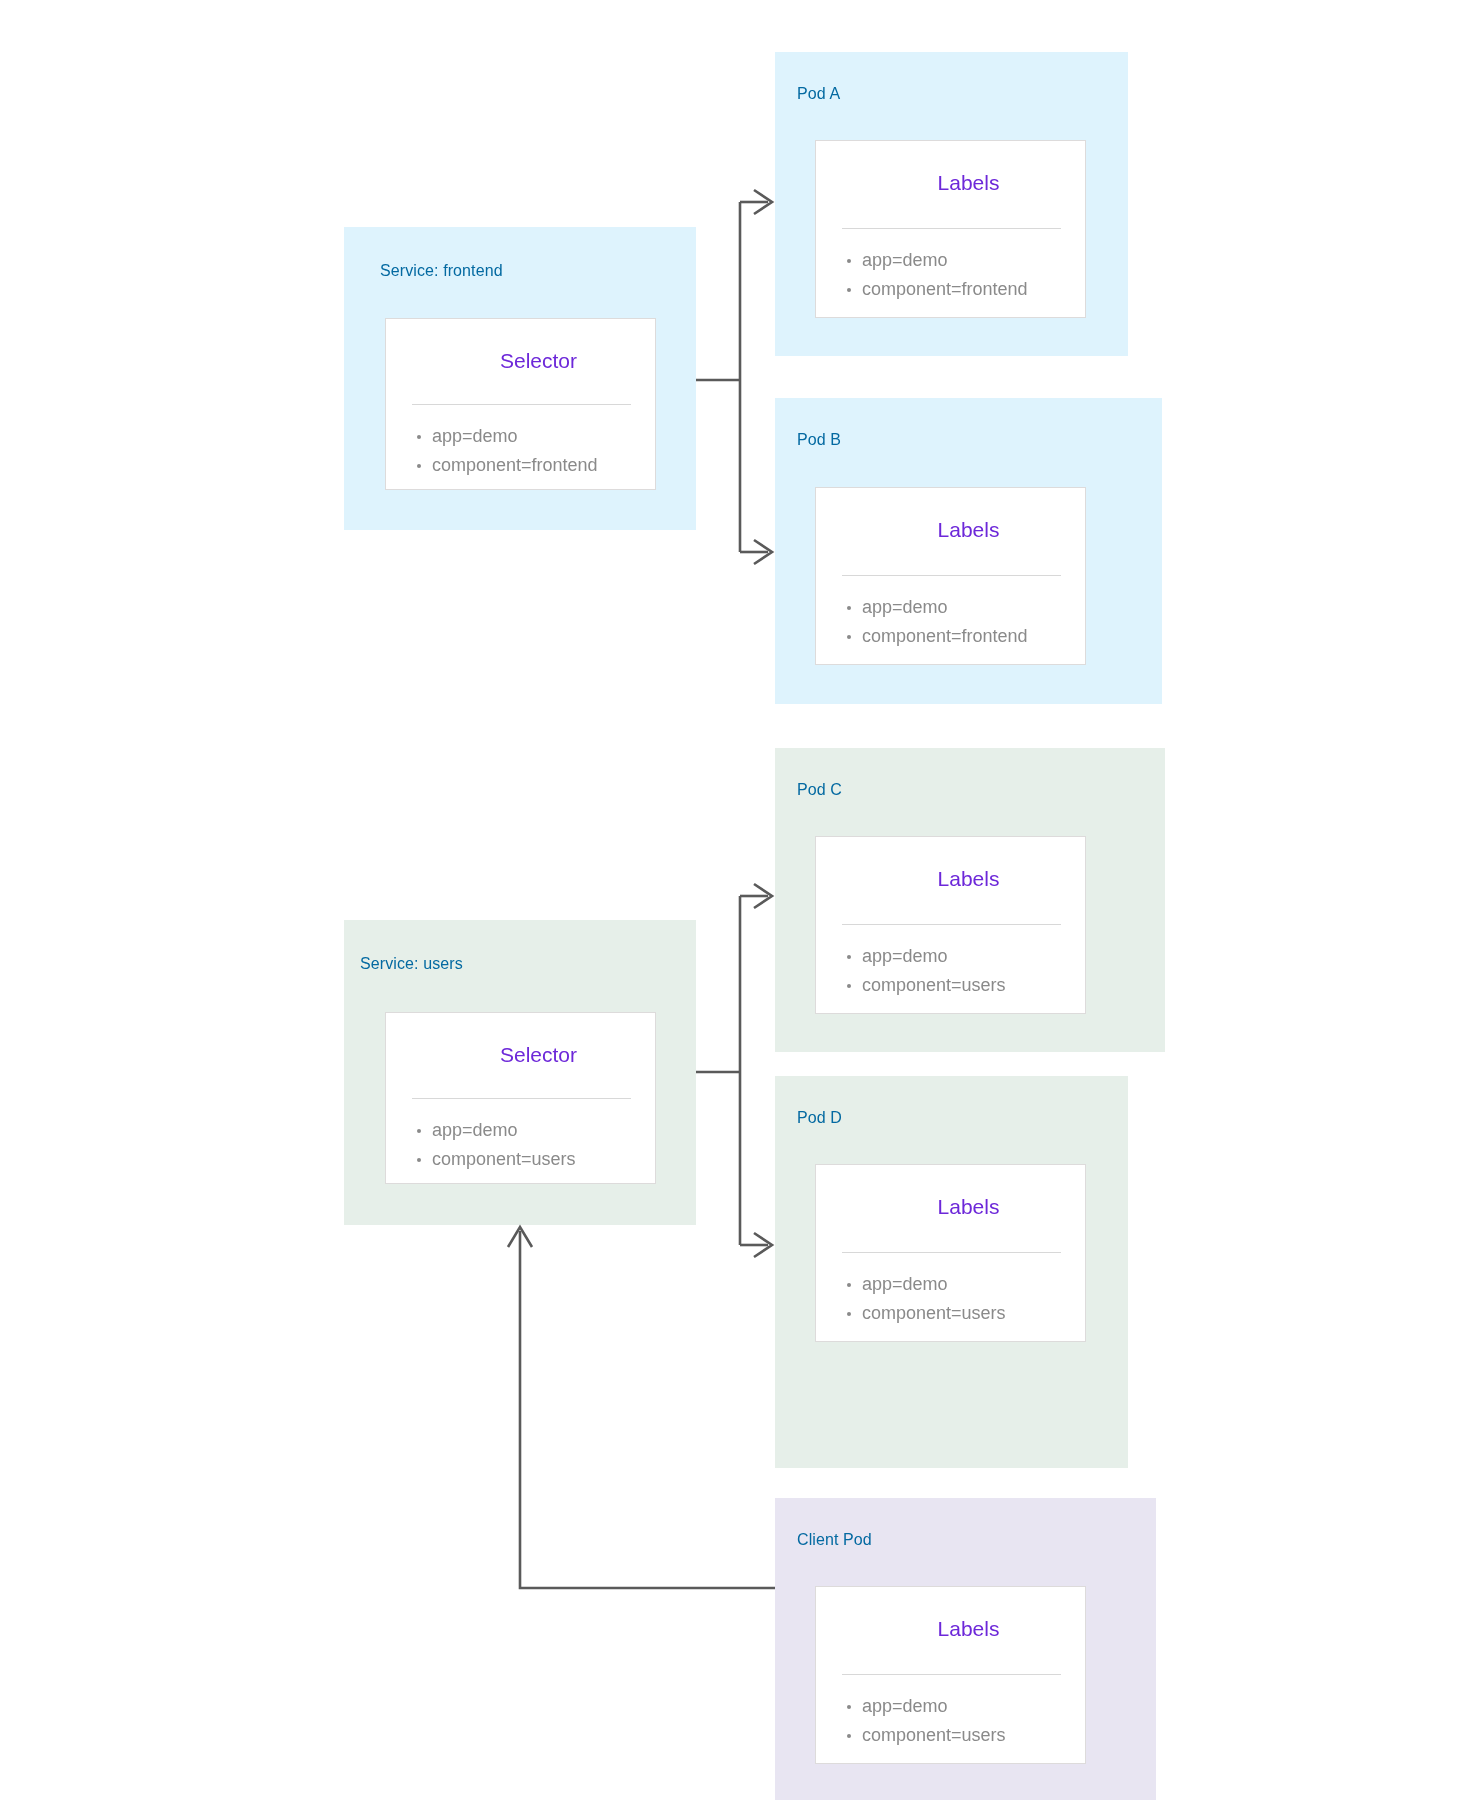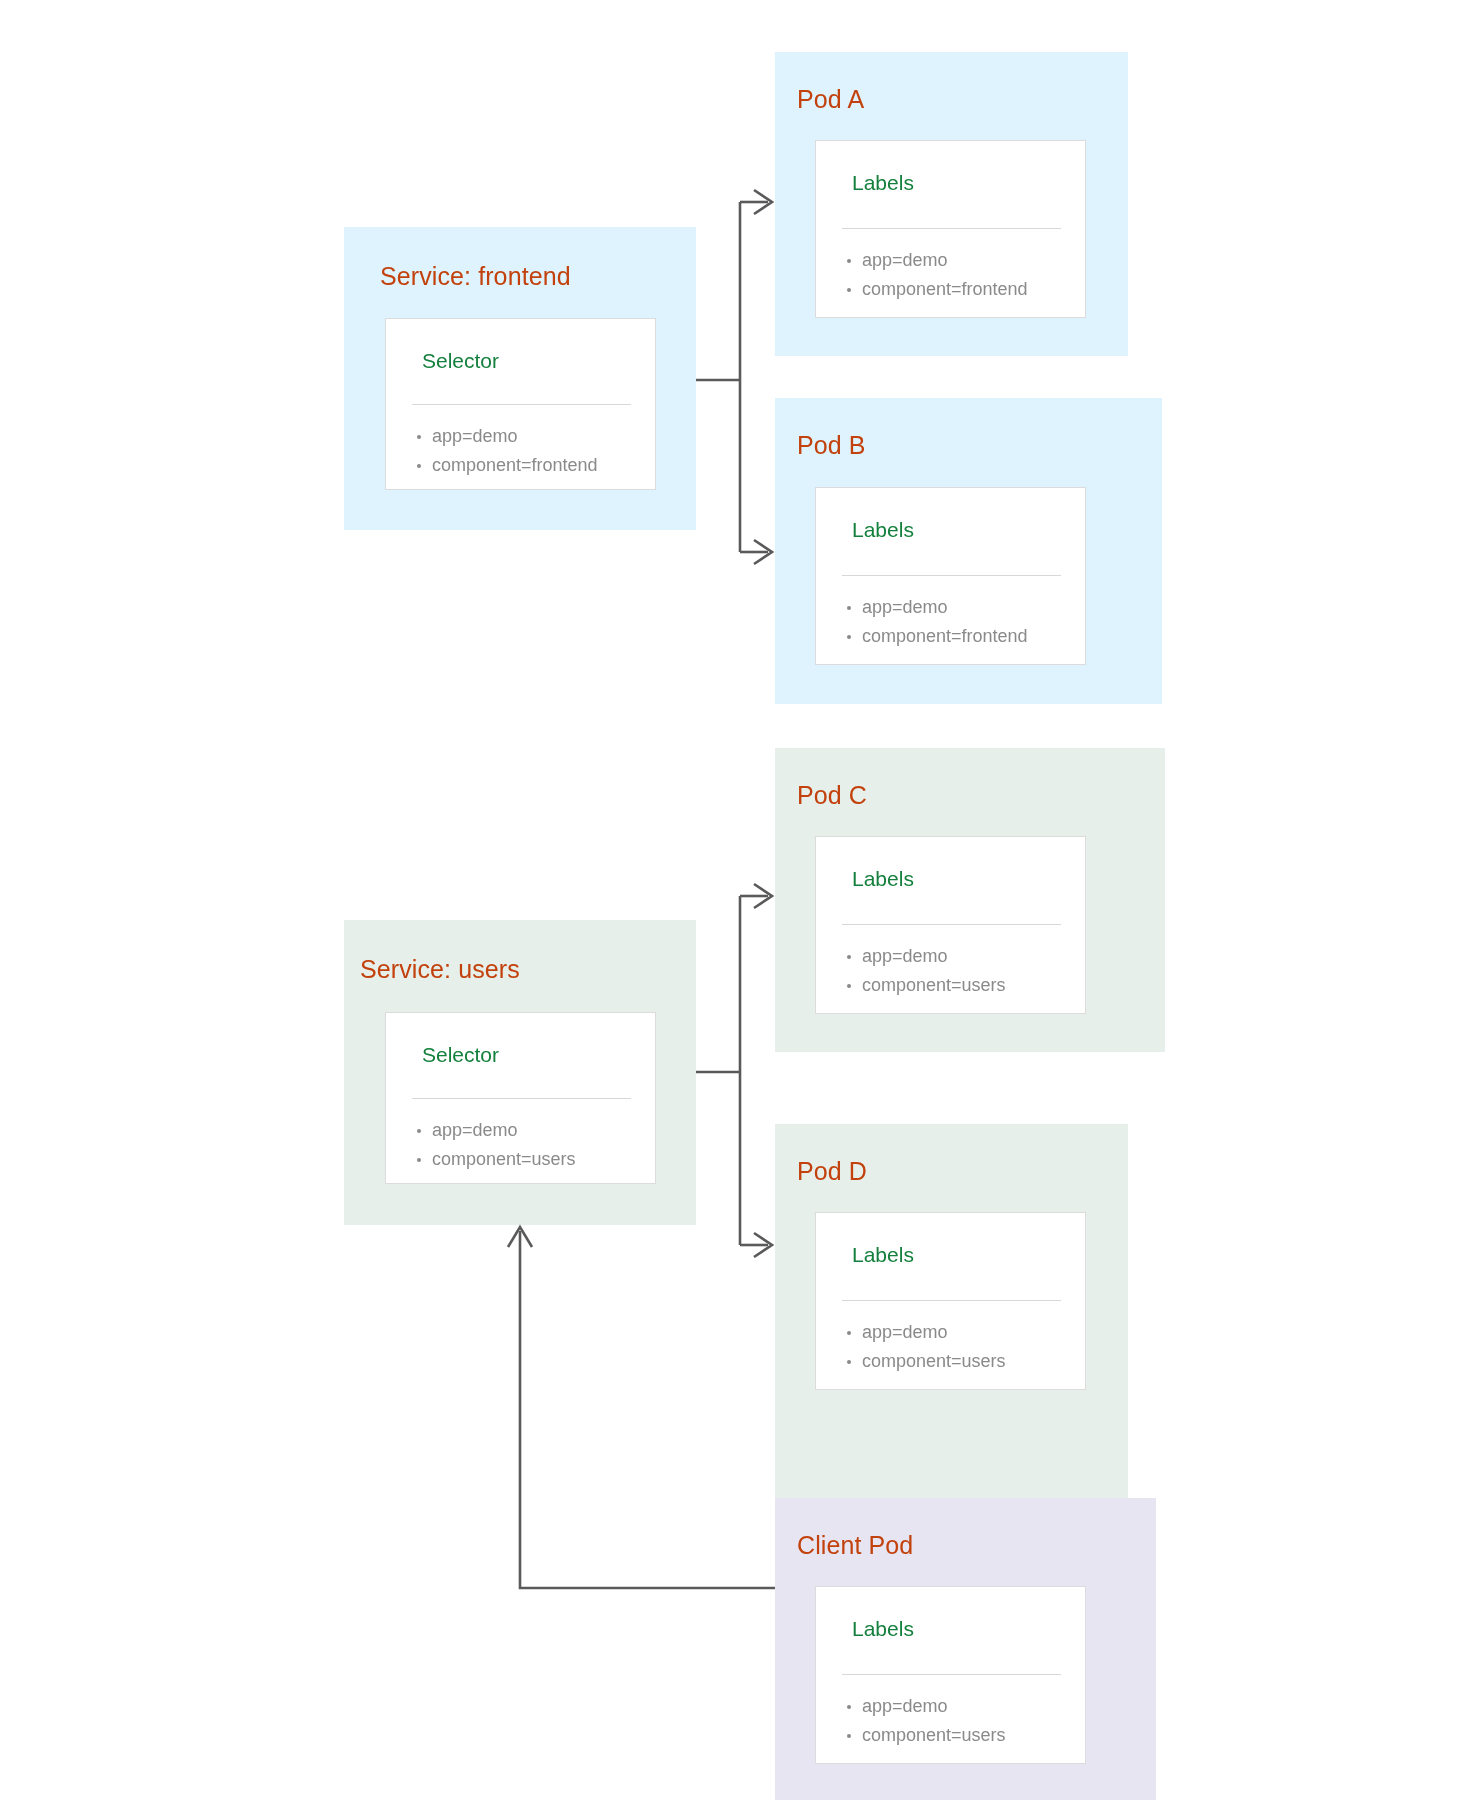--- a/index.html
+++ b/index.html
@@ -1,23 +1,23 @@
 <!DOCTYPE html>
 <html><head>
 <meta charset="utf-8">
 <style>
   html,body{margin:0;padding:0;background:#fff;}
   body{width:1472px;height:1800px;font-family:"Liberation Sans",sans-serif;}
   #stage{position:relative;width:1472px;height:1800px;overflow:hidden;background:#fff;}
 
   .group{position:absolute;box-sizing:border-box;}
-  .group-title{position:absolute;font-size:25px;color:#c2410c;letter-spacing:.1px;white-space:nowrap;}
+  .group-title{position:absolute;font-size:16px;color:#0369a1;letter-spacing:.1px;white-space:nowrap;}
 
   .card{position:absolute;box-sizing:border-box;background:#fff;border:1px solid #dddbdb;}
-  .card-title{position:absolute;left:0;right:0;text-align:left;font-size:21px;color:#15803d;white-space:nowrap;margin-left:36px;}
+  .card-title{position:absolute;left:0;right:0;text-align:center;font-size:21px;color:#6d28d9;white-space:nowrap;margin-left:36px;}
   .card-rule{position:absolute;height:1px;background:#d8d8d8;}
   .card-list{position:absolute;margin:4px;padding:0;list-style:none;}
   .card-list li{font-size:18px;color:#8a8a8a;line-height:29px;white-space:nowrap;position:relative;padding-left:18px;}
   .card-list li::before{content:"";position:absolute;left:3px;top:13px;width:4px;height:4px;border-radius:50%;background:#8a8a8a;}
 
   svg.wires{position:absolute;left:0;top:0;width:1472px;height:1800px;overflow:visible;pointer-events:none;}
   svg.wires path,svg.wires line{fill:none;stroke:#5a5a5a;stroke-width:2.6;}
 </style>
 </head>
 <body>
@@ -77,21 +77,21 @@
     <div class="card" style="left:40px;top:88px;width:271px;height:178px;">
       <div class="card-title" style="top:30px;">Labels</div>
       <div class="card-rule" style="left:26px;top:87px;width:219px;"></div>
       <ul class="card-list" style="left:24px;top:101px;">
         <li>app=demo</li>
         <li>component=users</li>
       </ul>
     </div>
   </div>
 
-  <div class="group" style="left:775px;top:1124px;width:353px;height:392px;background:#e6efe9;">
+  <div class="group" style="left:775px;top:1076px;width:353px;height:392px;background:#e6efe9;">
     <div class="group-title" style="left:22px;top:33px;">Pod D</div>
     <div class="card" style="left:40px;top:88px;width:271px;height:178px;">
       <div class="card-title" style="top:30px;">Labels</div>
       <div class="card-rule" style="left:26px;top:87px;width:219px;"></div>
       <ul class="card-list" style="left:24px;top:101px;">
         <li>app=demo</li>
         <li>component=users</li>
       </ul>
     </div>
   </div>

